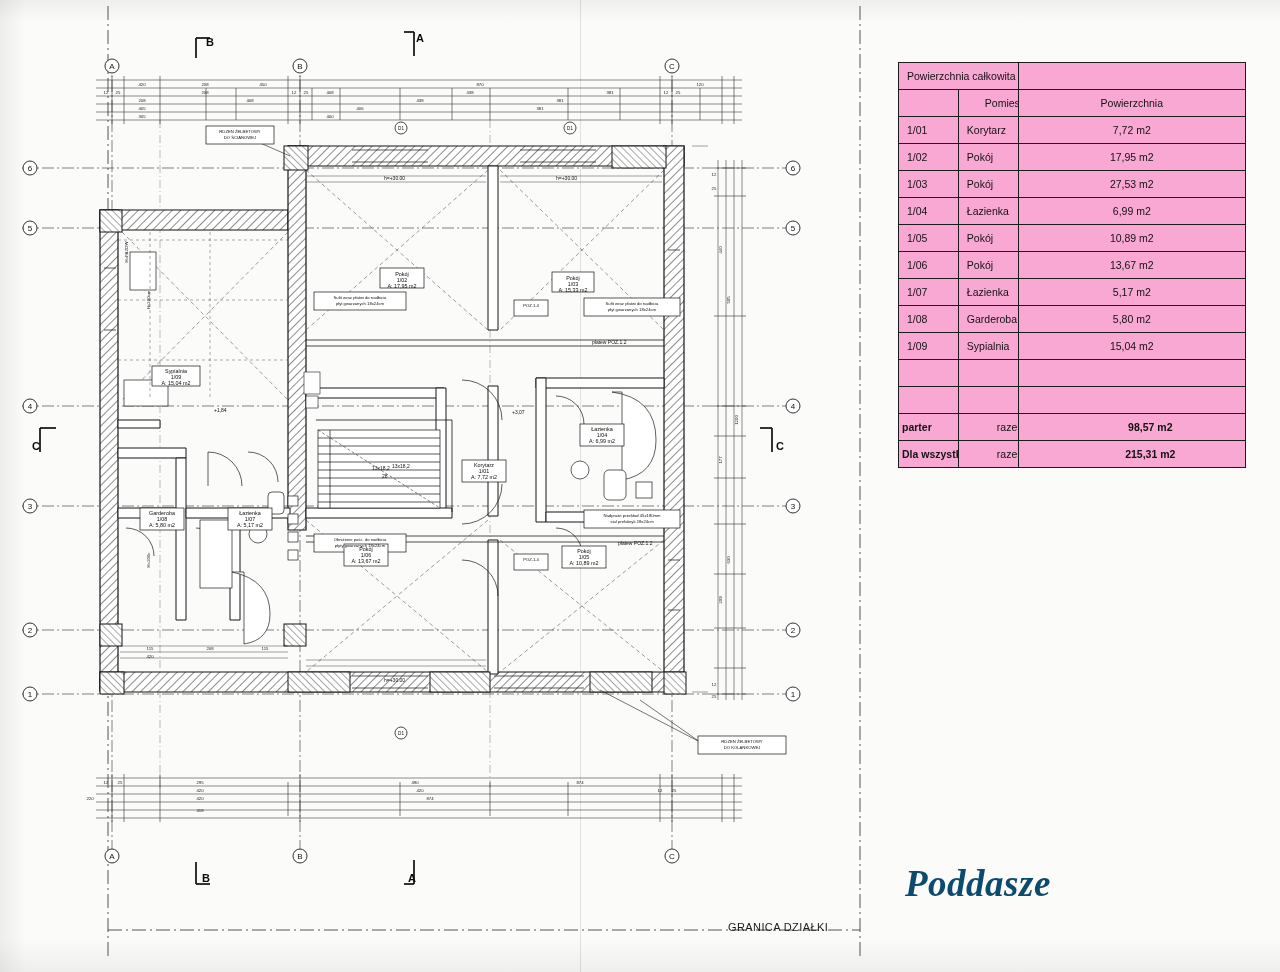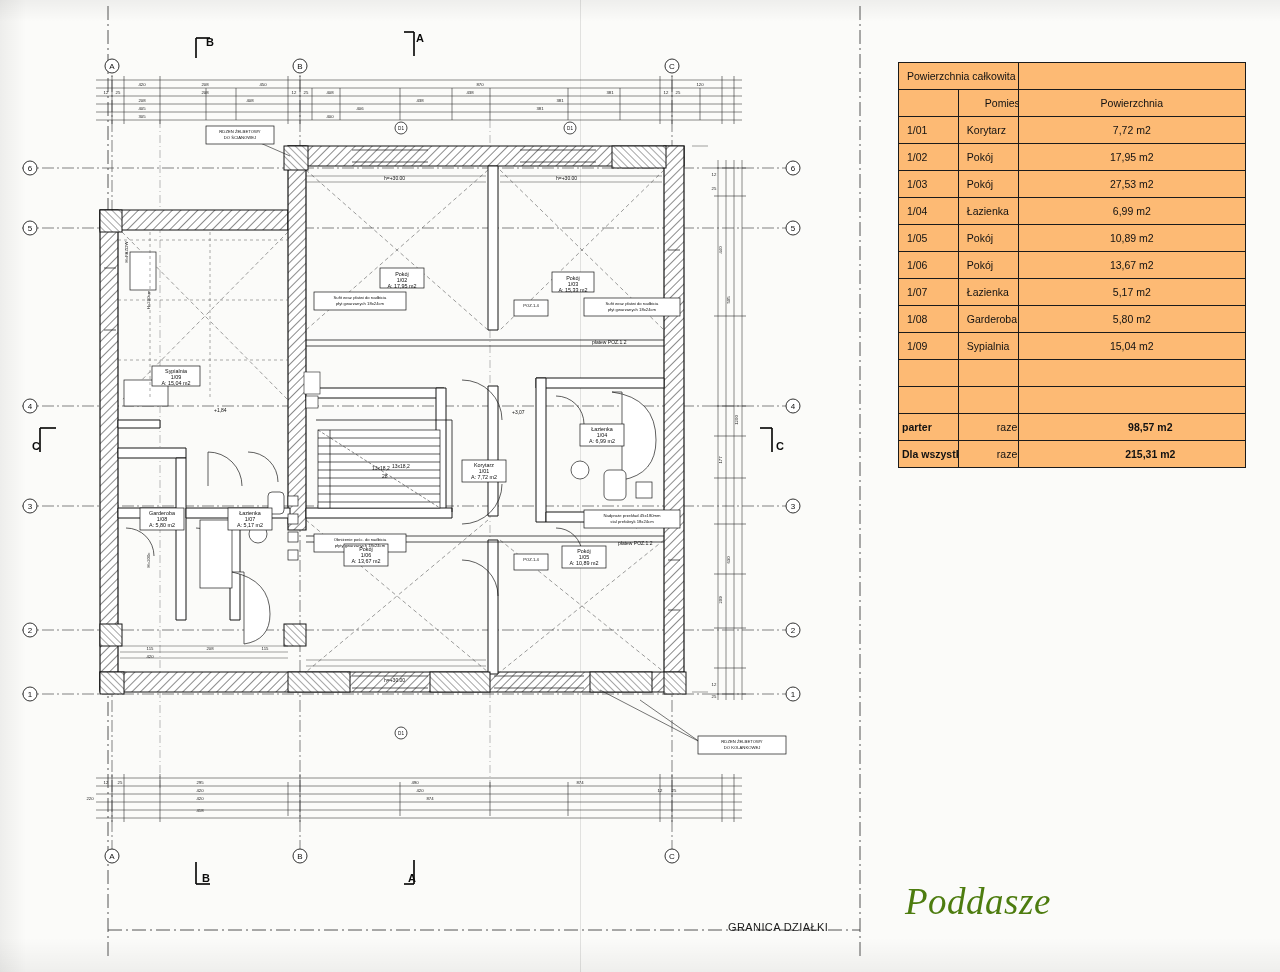--- a/index.html
+++ b/index.html
@@ -43,21 +43,21 @@
   
   #area-table {
     position: absolute;
     left: 898px;
     top: 62px;
     width: 348px;
   }
   table.areas {
     border-collapse: collapse;
     width: 348px;
-    background: #fdba74;
+    background: #f9a8d4;
     table-layout: fixed;
   }
   table.areas td {
     border: 1px solid #1b1b1b;
     font-size: 10.5px;
     height: 26px;
     padding: 0 8px;
     vertical-align: middle;
     white-space: nowrap;
     overflow: hidden;
@@ -90,27 +90,27 @@
   .row-sum .sum-word  { font-weight: normal; text-align: left; padding-left: 38px; }
   .row-sum .sum-val   { font-weight: bold; text-align: center; padding-left: 45px; }
 
   
   .title-cell { border-right: 1px solid #1b1b1b; }
 
   
   #caption {
     position: absolute;
     left: 905px;
-    top: 880px;
+    top: 862px;
     font-family: "Liberation Serif", serif;
-    font-weight: normal;
+    font-weight: bold;
     font-style: italic;
     font-size: 37px;
     letter-spacing: .5px;
-    color: #4d7c0f;
+    color: #0c4a6e;
   }
 
   
   #plot-label {
     position: absolute;
     left: 728px;
     top: 921px;
     font-size: 11px;
     letter-spacing: .4px;
     color: #1a1a1a;

